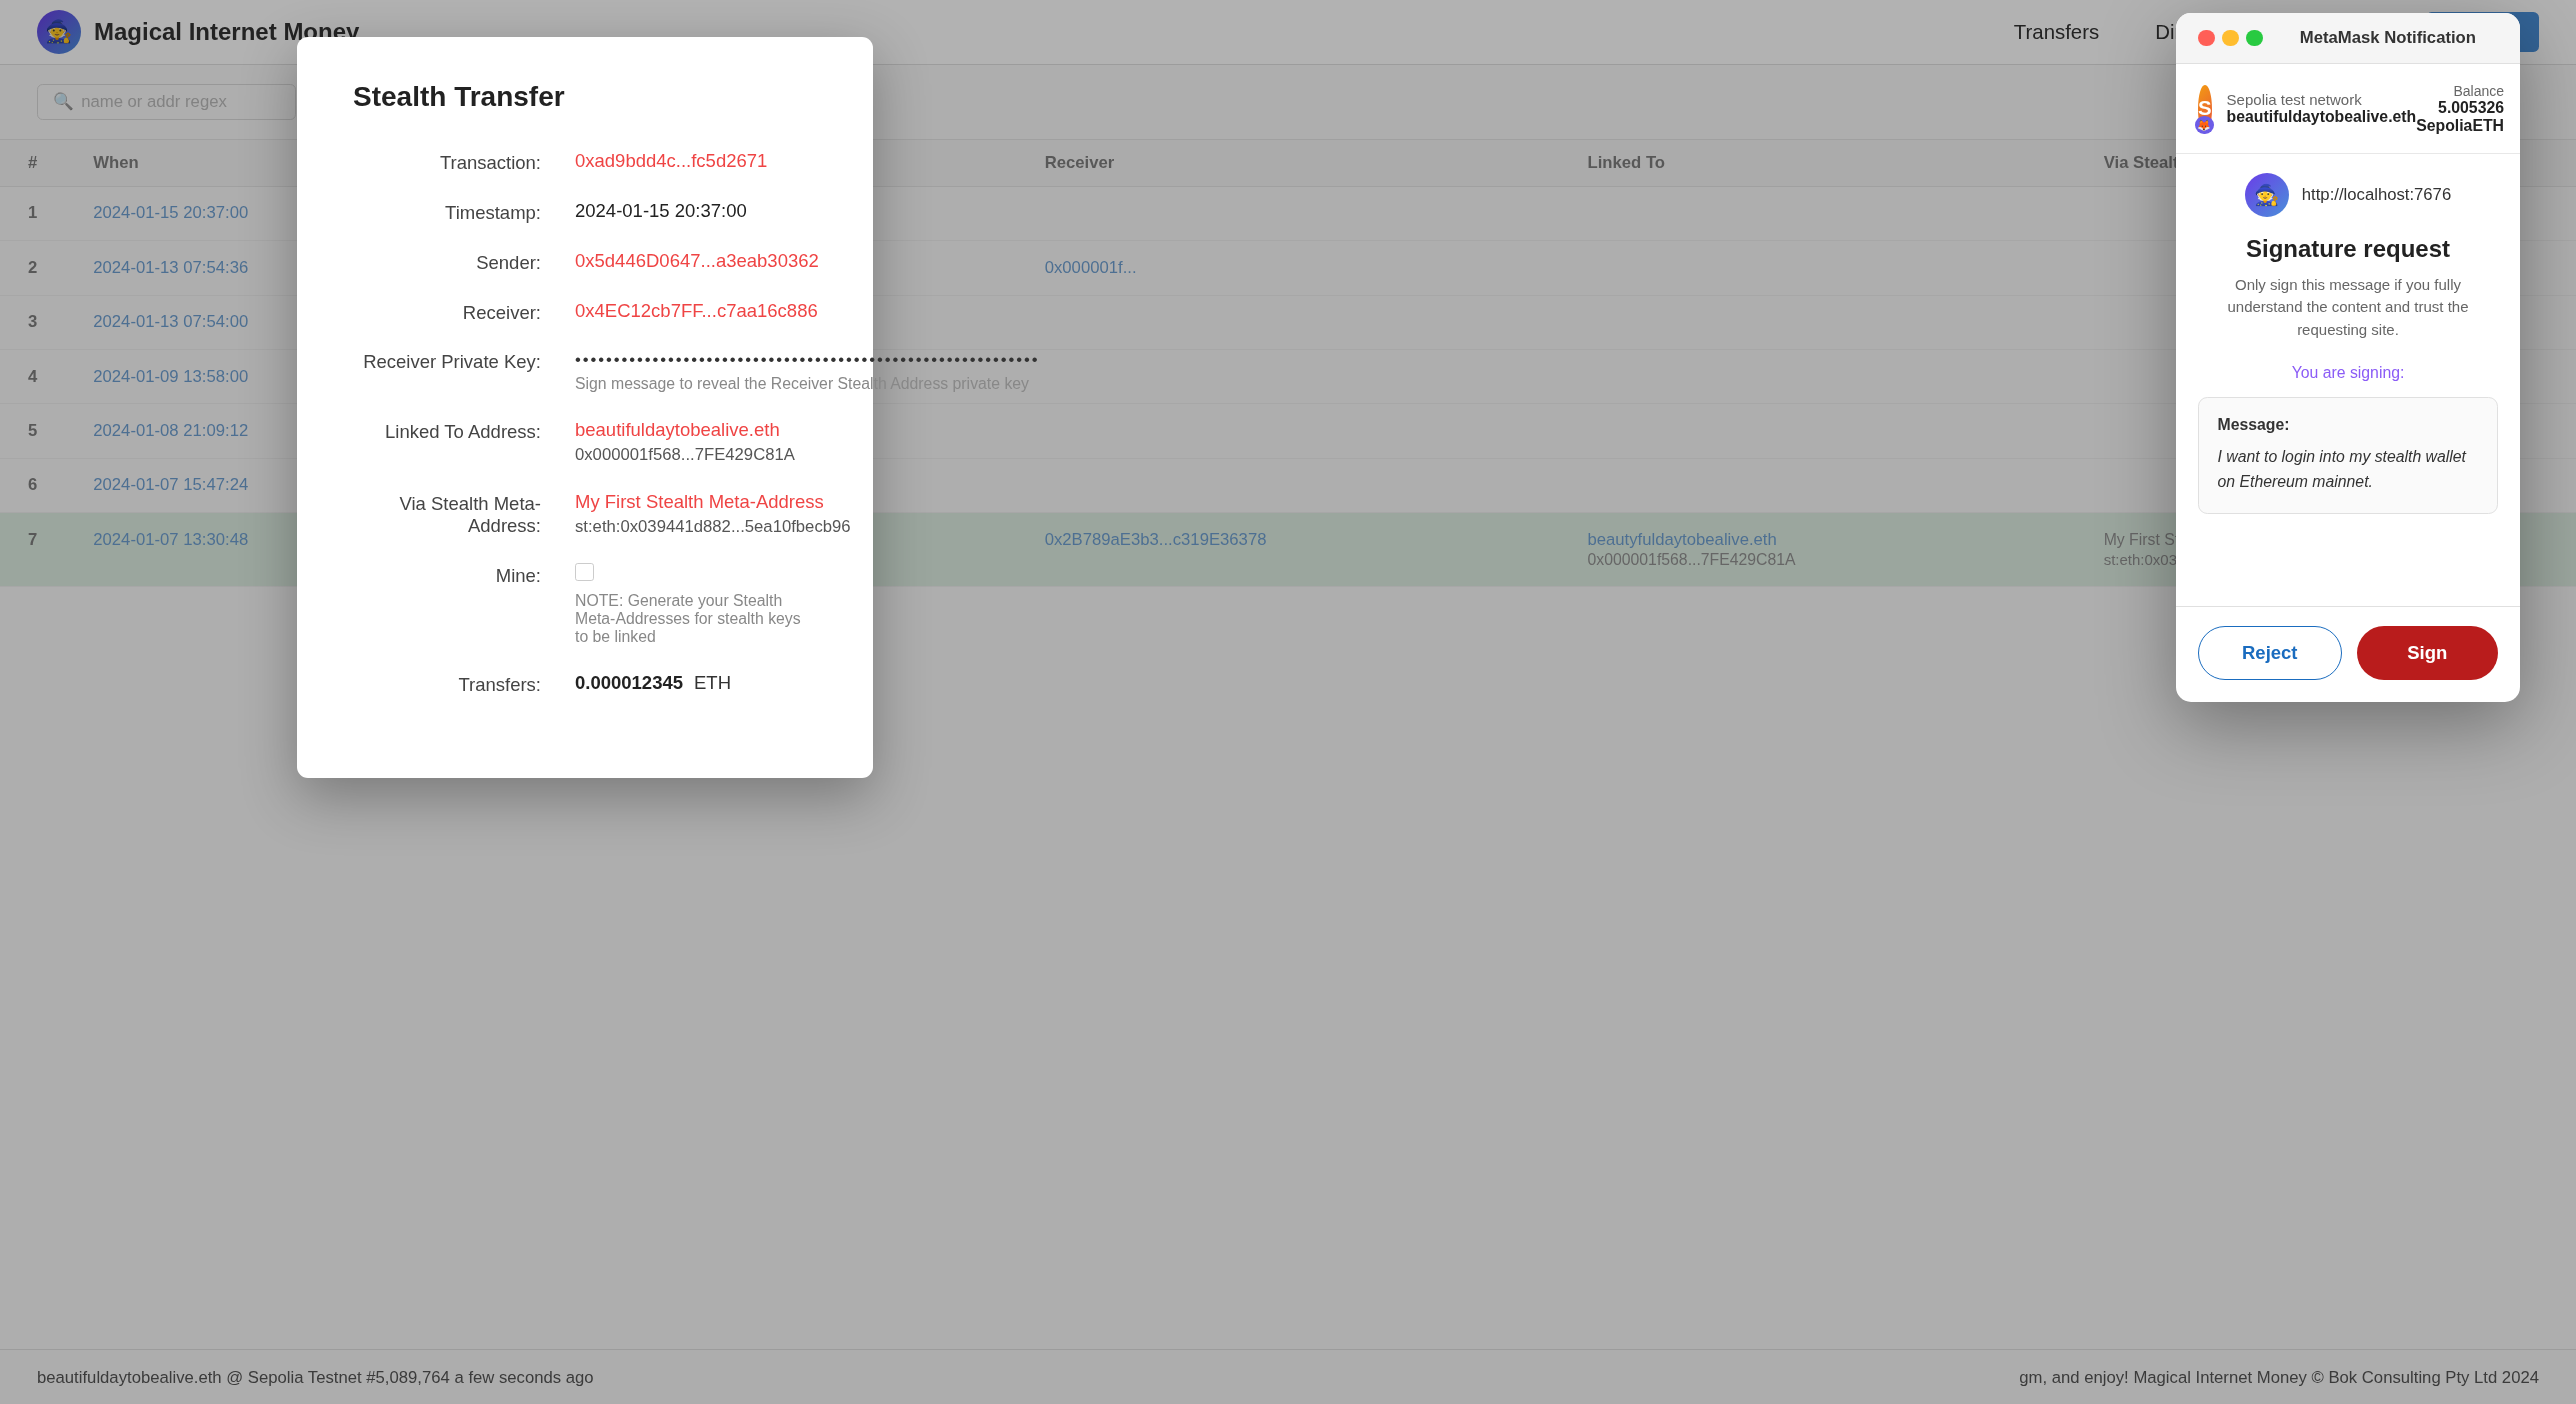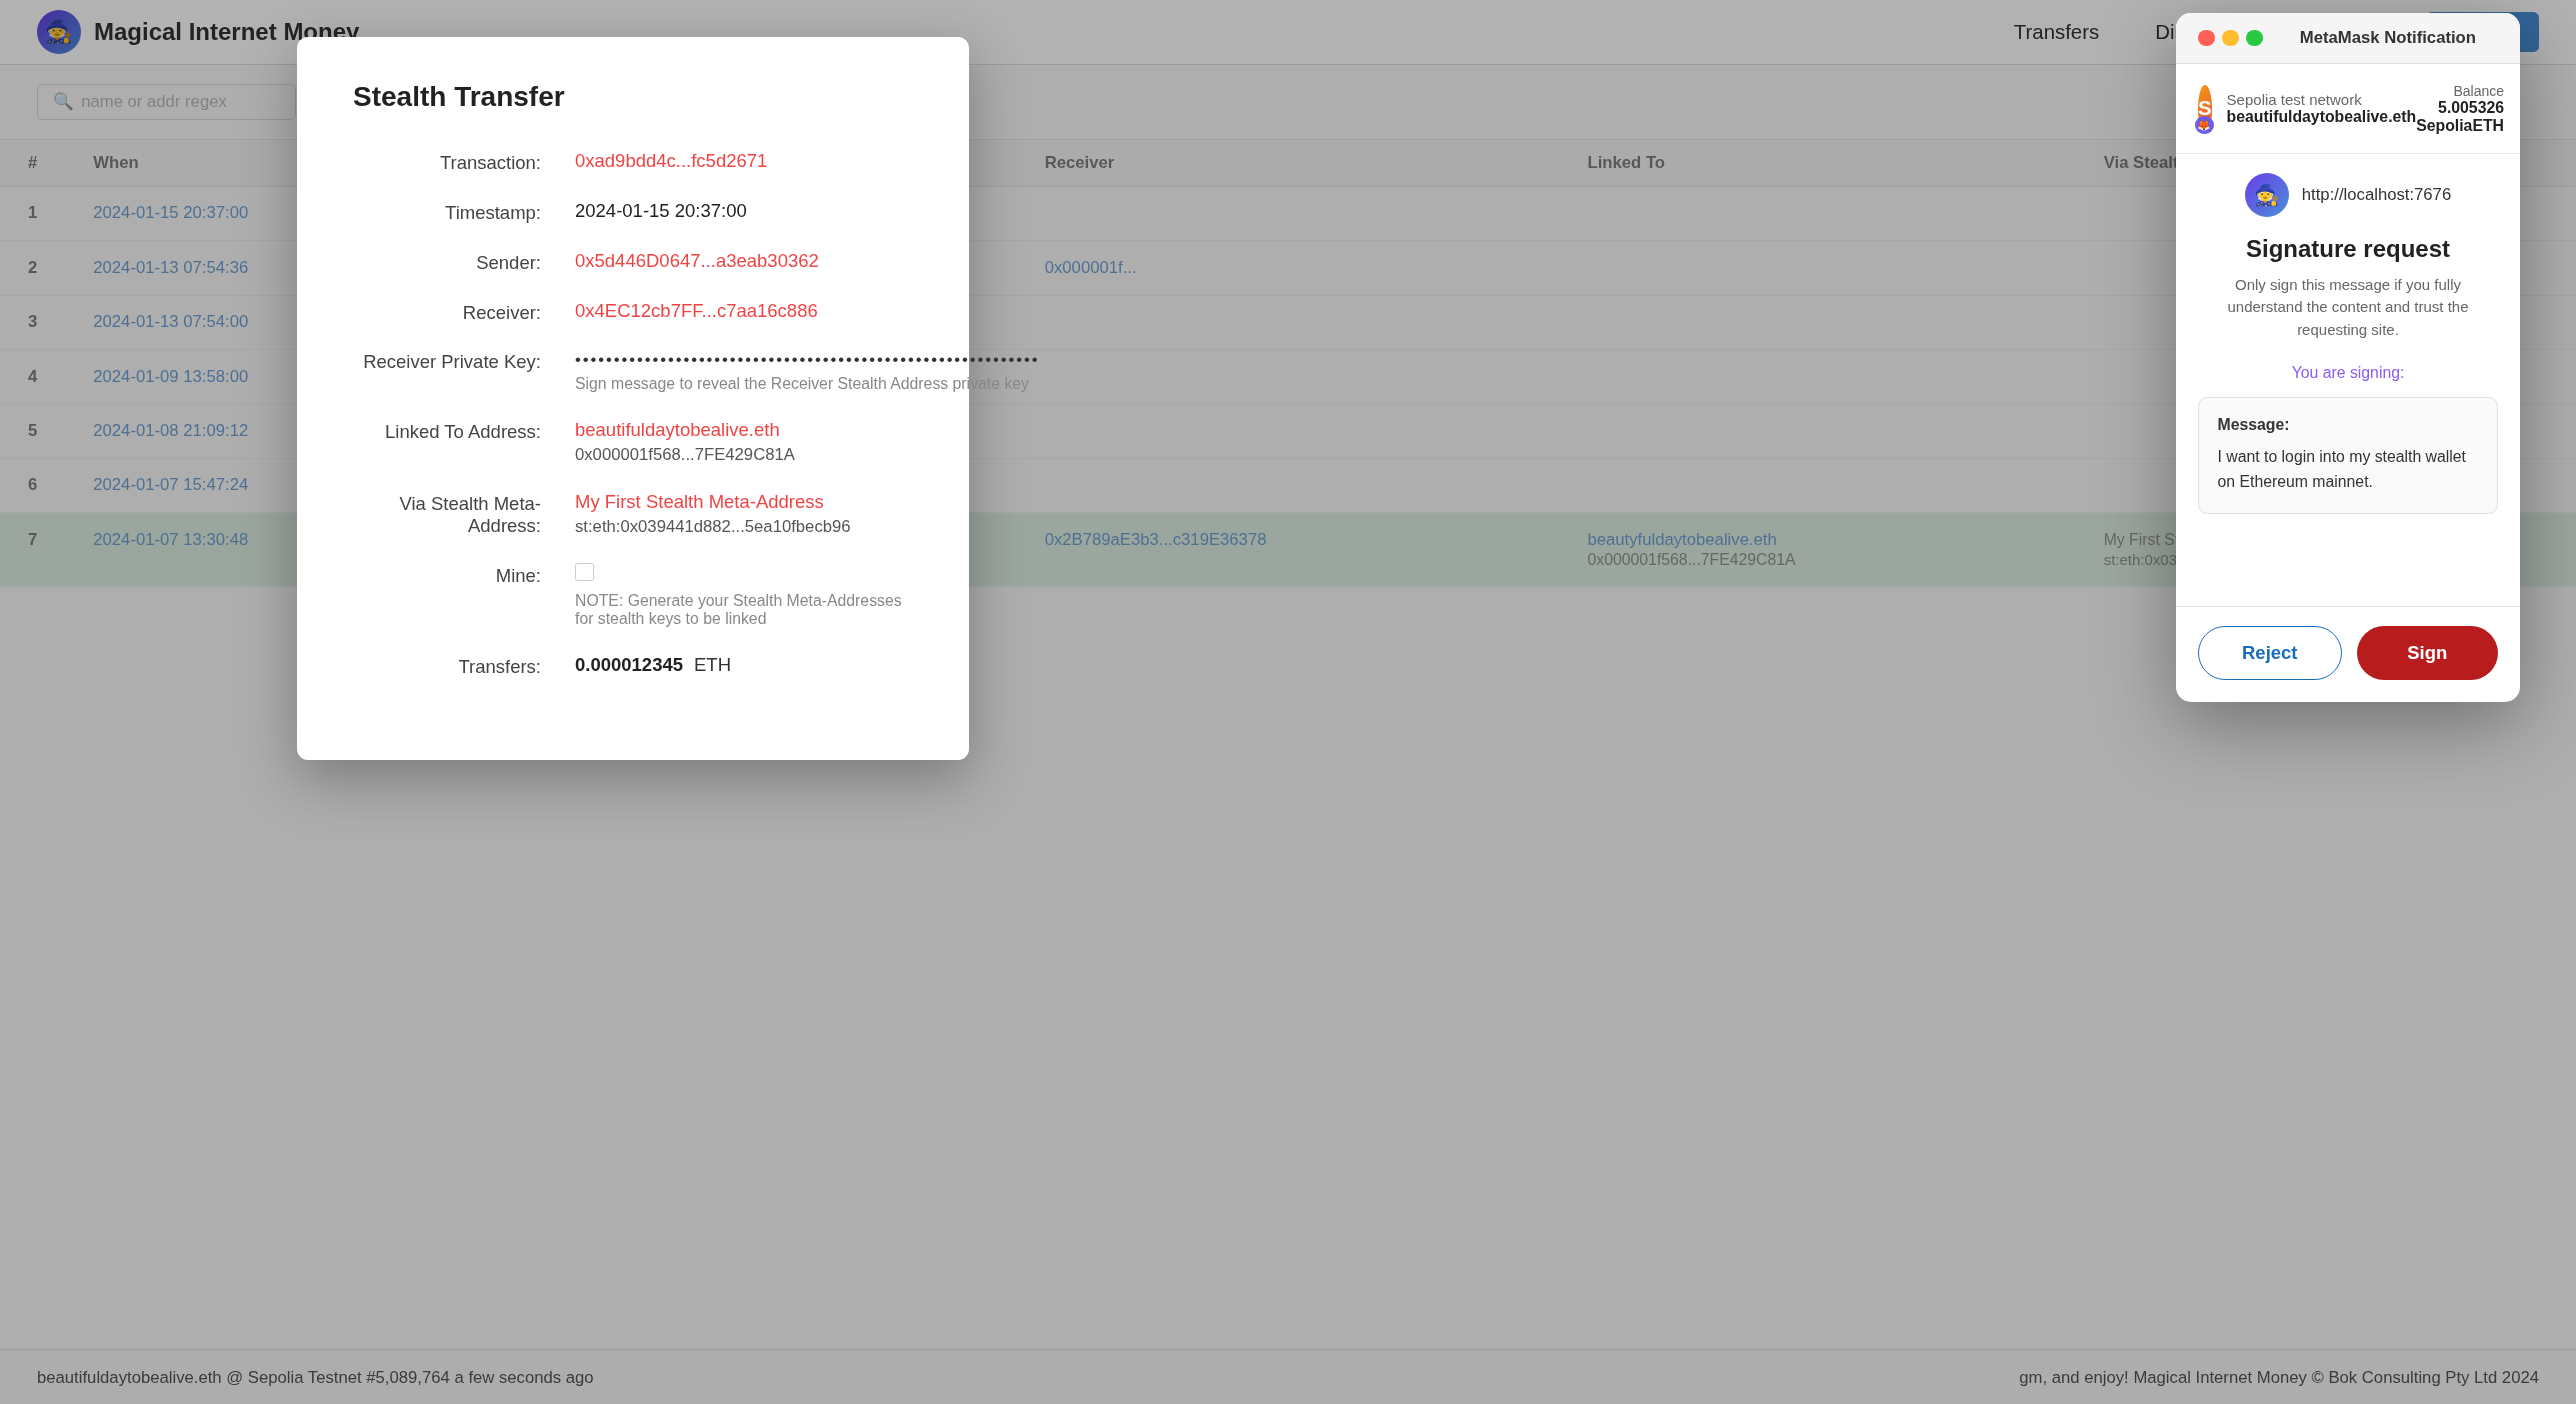--- a/index.html
+++ b/index.html
@@ -150,21 +150,21 @@
       top: 0; left: 0; right: 0; bottom: 0;
       background: rgba(0,0,0,0.3);
       z-index: 10;
     }
 
     
     .stealth-modal {
       position: absolute;
       top: 37px;
       left: 297px;
-      width: 672px;
+      width: 576px;
       background: #fff;
       border-radius: 11px;
       box-shadow: 0 18.5px 56px rgba(0,0,0,0.3);
       z-index: 20;
       padding: 44px 56px 56px;
     }
     .stealth-modal-title {
       font-size: 28px;
       font-weight: 700;
       color: #222;
@@ -379,20 +379,21 @@
     .mm-message-label {
       font-size: 15.8px;
       font-weight: 600;
       color: #333;
       margin-bottom: 9.3px;
     }
     .mm-message-text {
       font-size: 15.8px;
       color: #333;
       line-height: 1.6;
+      font-style: italic;
     }
     .mm-spacer {
       height: 74px;
     }
     .mm-footer {
       display: flex;
       gap: 15px;
       padding: 18.5px 22px 22px;
       border-top: 0.9px solid #e0e0e0;
     }

